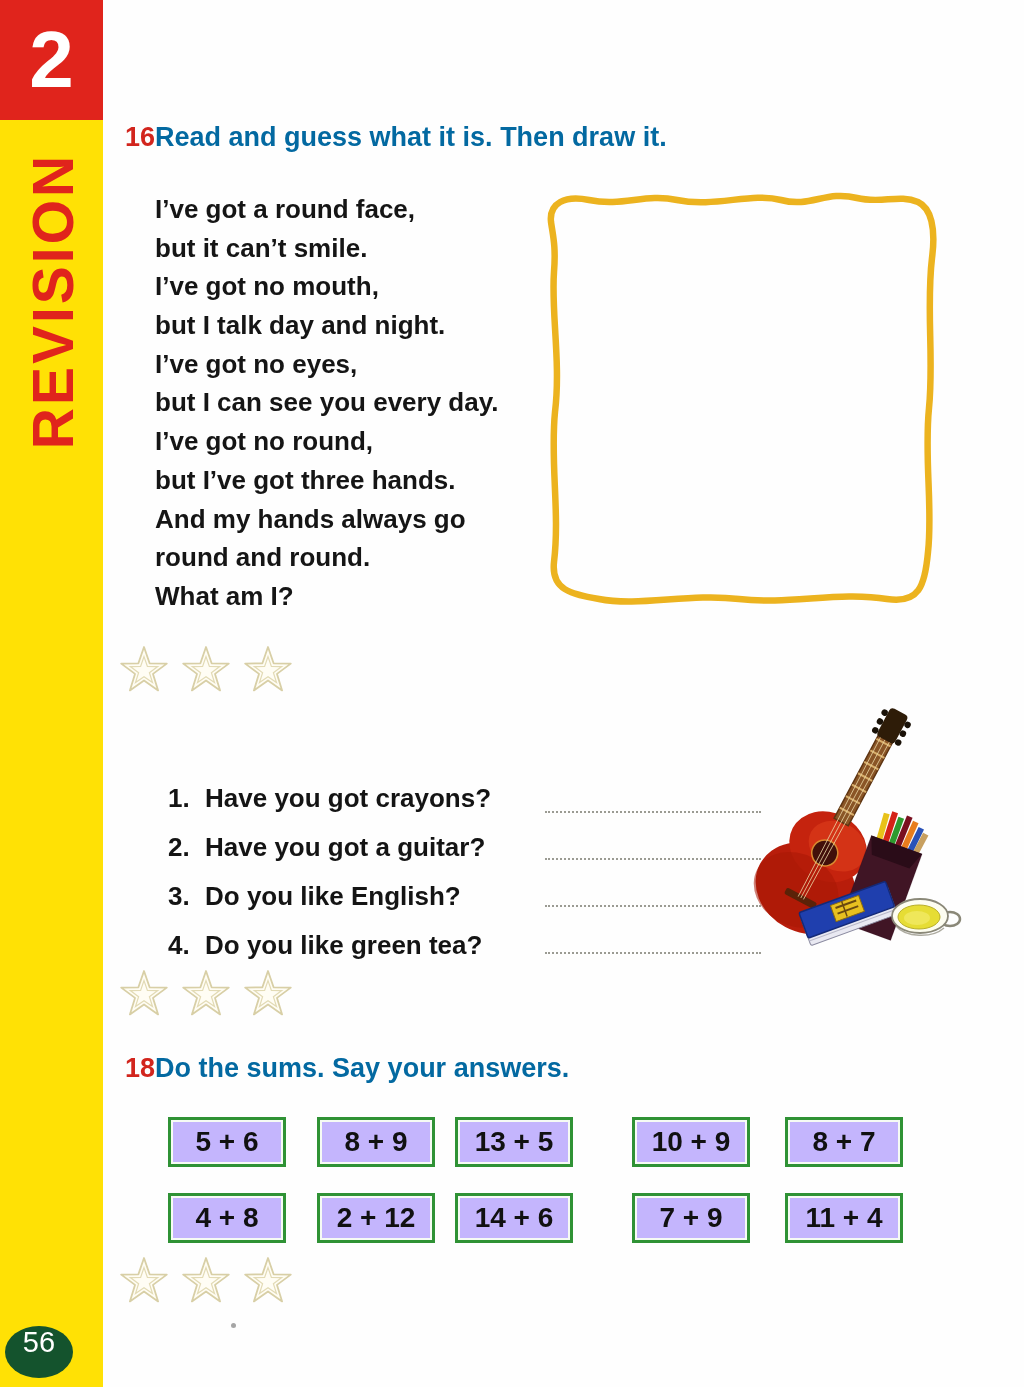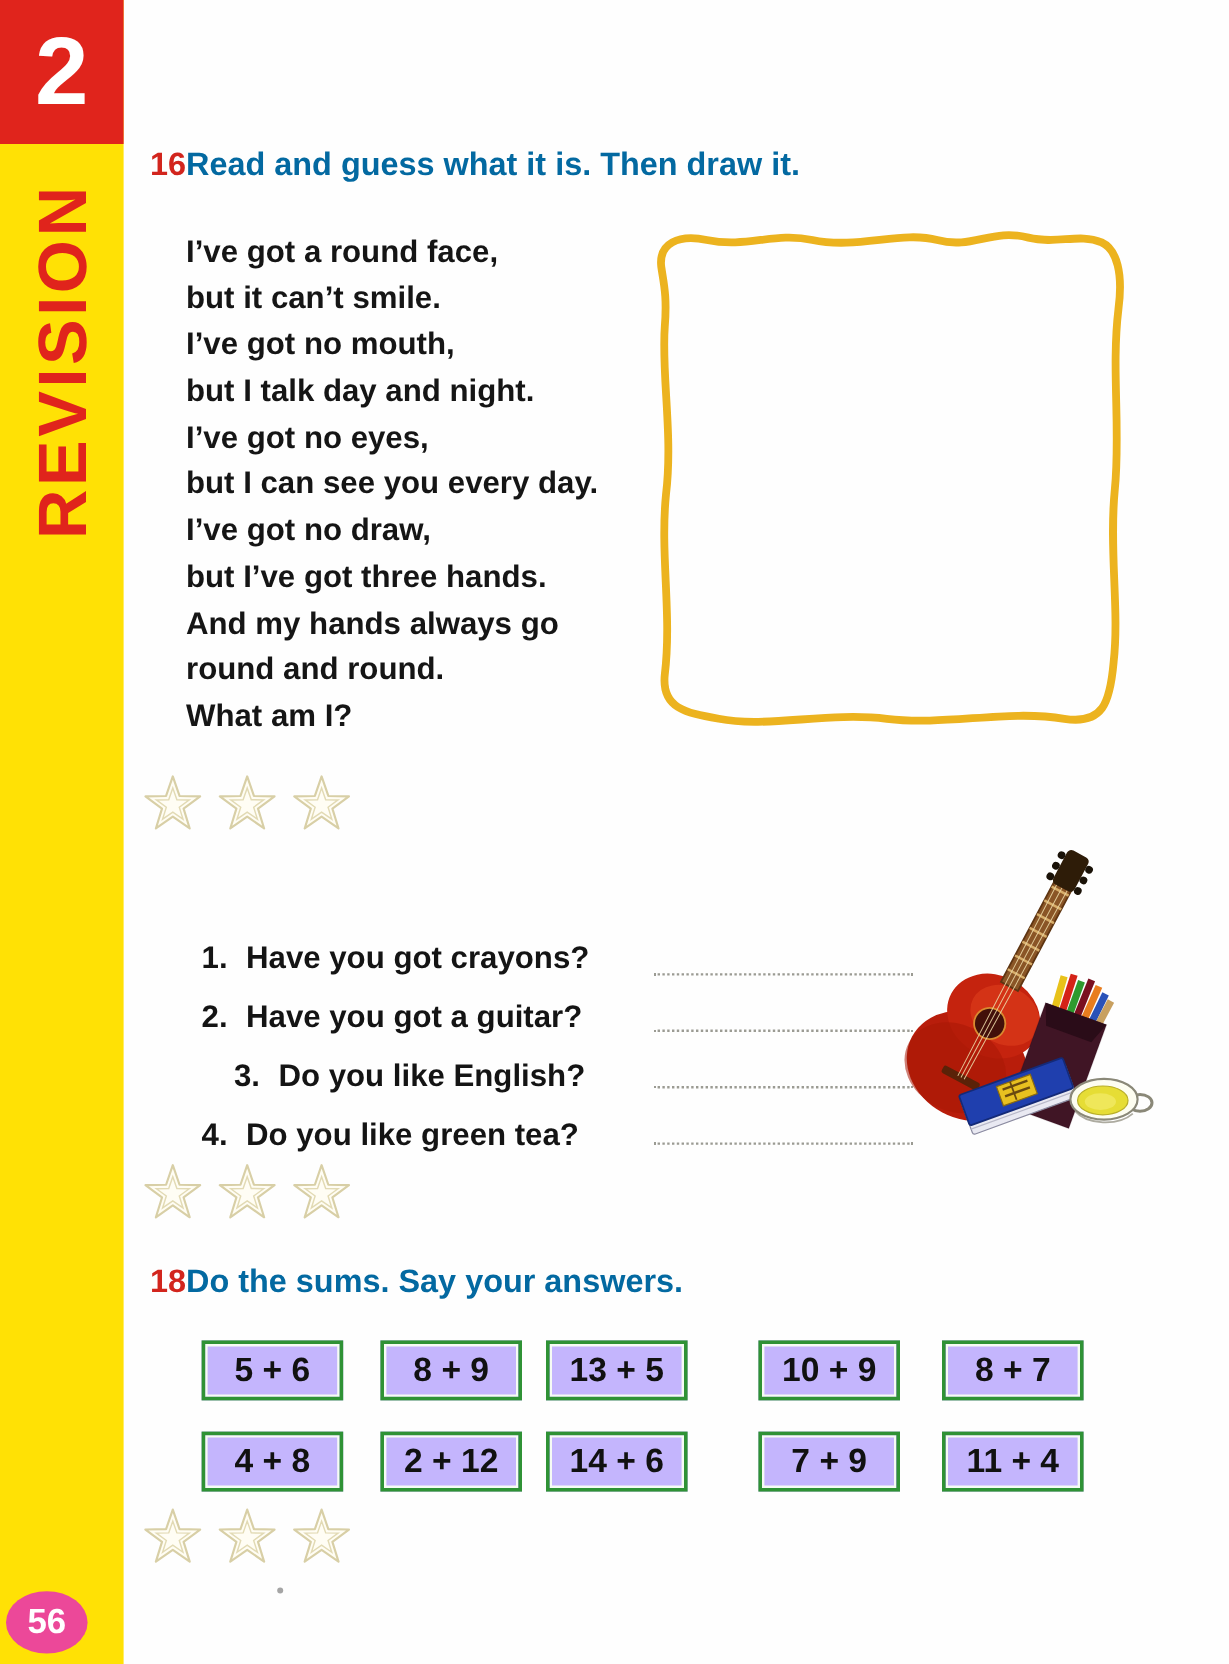--- a/index.html
+++ b/index.html
@@ -13,23 +13,23 @@
   .unitbox{left:0;top:0;width:103px;height:120px;background:#e0241c;display:flex;align-items:center;justify-content:center;}
   .unitbox span{color:#fff;font-size:80px;font-weight:bold;line-height:1;}
   .revision{
     left:-112px;top:258px;width:330px;height:86px;
     transform:rotate(-90deg);
     display:flex;align-items:center;justify-content:center;
     color:#e0241c;font-size:57px;font-weight:bold;letter-spacing:3px;
     transform-origin:center;white-space:nowrap;
   }
   .pagenum{
-    left:5px;top:1326px;width:68px;height:52px;background:#ec4899;border-radius:50%;
-    display:flex;align-items:center;justify-content:center;
-    color:#fff;font-size:29px;font-weight:bold;
+    left:5px;top:1326px;width:68px;height:52px;background:#14532d;border-radius:50%;
+    display:flex;justify-content:center;
+    color:#fff;font-size:29px;font-weight:normal;
   }
   
   .exhead{display:flex;font-size:27px;font-weight:bold;white-space:nowrap;}
   .exhead .num{color:#d2251d;}
   .exhead .ttl{color:#0369a1;}
   
   .riddle{left:155px;top:194px;width:400px;}
   .riddle div{height:38.7px;font-size:26px;font-weight:bold;color:#151515;white-space:nowrap;}
   
   .frame{left:527px;top:178px;width:423px;height:448px;}
@@ -68,21 +68,21 @@
     <span class="ttl">Read and guess what it is. Then draw it.</span>
   </div>
 
   <div class="abs riddle">
     <div>I’ve got a round face,</div>
     <div>but it can’t smile.</div>
     <div>I’ve got no mouth,</div>
     <div>but I talk day and night.</div>
     <div>I’ve got no eyes,</div>
     <div>but I can see you every day.</div>
-    <div>I’ve got no draw,</div>
+    <div>I’ve got no round,</div>
     <div>but I’ve got three hands.</div>
     <div>And my hands always go</div>
     <div>round and round.</div>
     <div>What am I?</div>
   </div>
 
   <div class="abs frame">
     <svg width="423" height="448" viewBox="0 0 423 448">
       <path d="M24,44 C22,25 38,17 62,22 C96,29 118,15 150,22 C188,30 224,14 254,22
            C284,30 299,12 330,20 C354,26 372,16 391,24 C404,30 409,50 405,80
@@ -107,21 +107,21 @@
       </svg>
   </div>
 
 
   <div class="qrow" style="top:783px;">
     <span class="qnum">1.</span><span>Have you got crayons?</span>
   </div>
   <div class="qrow" style="top:832px;">
     <span class="qnum">2.</span><span>Have you got a guitar?</span>
   </div>
-  <div class="qrow" style="top:881px;margin-left:27px;">
+  <div class="qrow" style="top:881px;">
     <span class="qnum">3.</span><span>Do you like English?</span>
   </div>
   <div class="qrow" style="top:930px;">
     <span class="qnum">4.</span><span>Do you like green tea?</span>
   </div>
 
   <div class="abs ansline" style="left:545px;top:811px;"></div>
   <div class="abs ansline" style="left:545px;top:858px;"></div>
   <div class="abs ansline" style="left:545px;top:905px;"></div>
   <div class="abs ansline" style="left:545px;top:952px;"></div>

